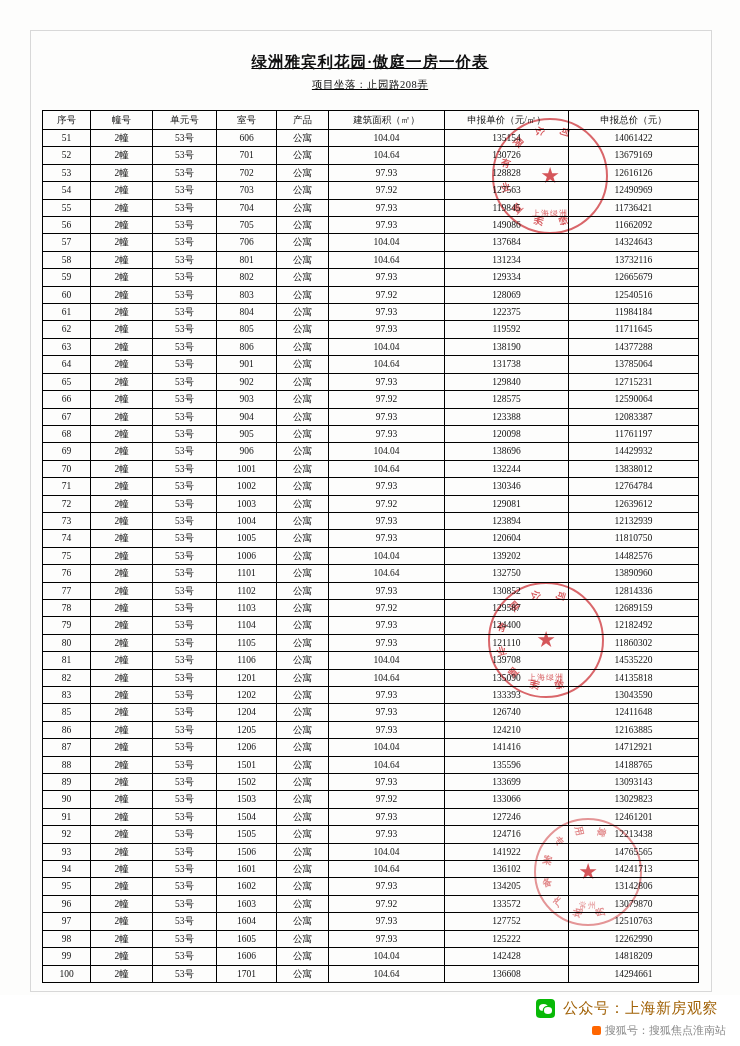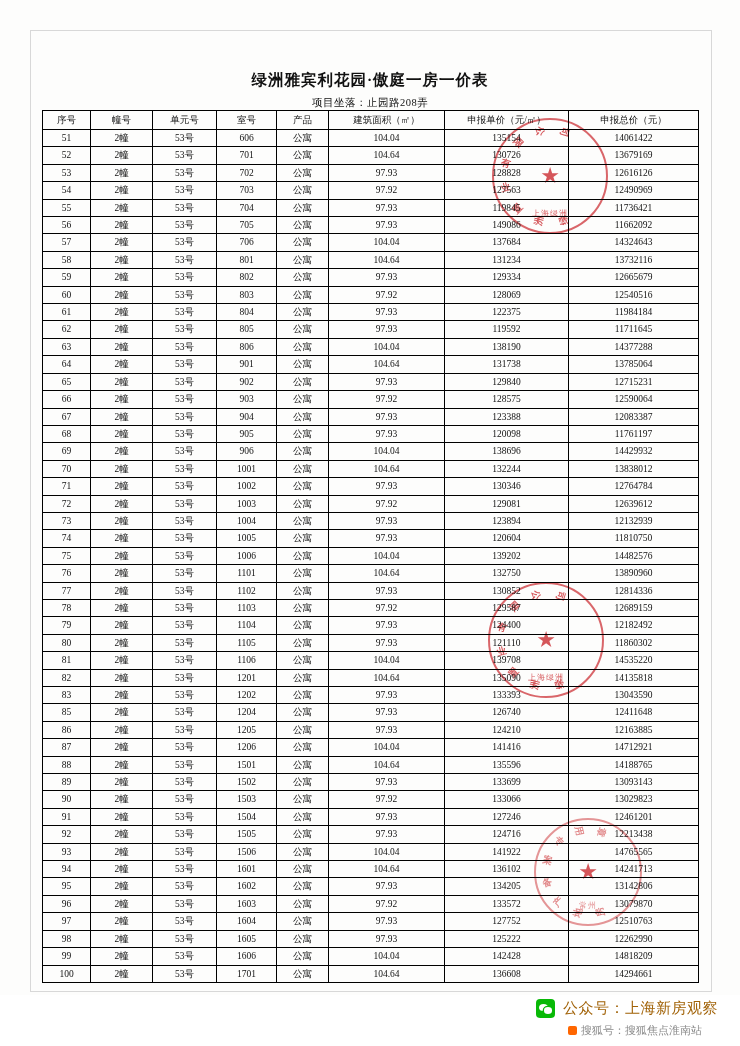--- a/index.html
+++ b/index.html
@@ -32,22 +32,23 @@
   .doc-subtitle {
     text-align: center;
     font-size: 10.5px;
     color: #111;
     margin: 5px 0 6px 0;
     letter-spacing: 0.5px;
   }
   .title-wrap {
     position: absolute;
     left: 42px;
-    top: 70px;
+    top: 52px;
     width: 656px;
+    text-decoration: underline;
   }
   table.price {
     position: absolute;
     left: 42px;
     top: 110px;
     width: 656px;
     border-collapse: collapse;
     table-layout: fixed;
   }
   table.price th, table.price td {
@@ -178,21 +179,21 @@
     box-shadow: 0 0 0 1.3px #08b907;
   }
   .footer-text {
     font-size: 15px;
     color: #a16207;
     letter-spacing: 0.5px;
     font-family: Liberation Mono, monospace;
   }
   .footer-sub {
     position: absolute;
-    right: 38px;
+    right: 14px;
     top: 28px;
     font-size: 11px;
     color: #8a8a8a;
     font-family: "Liberation Sans", sans-serif;
     display: flex;
     align-items: center;
     gap: 4px;
   }
   .sohu-dot {
     display: inline-block;

